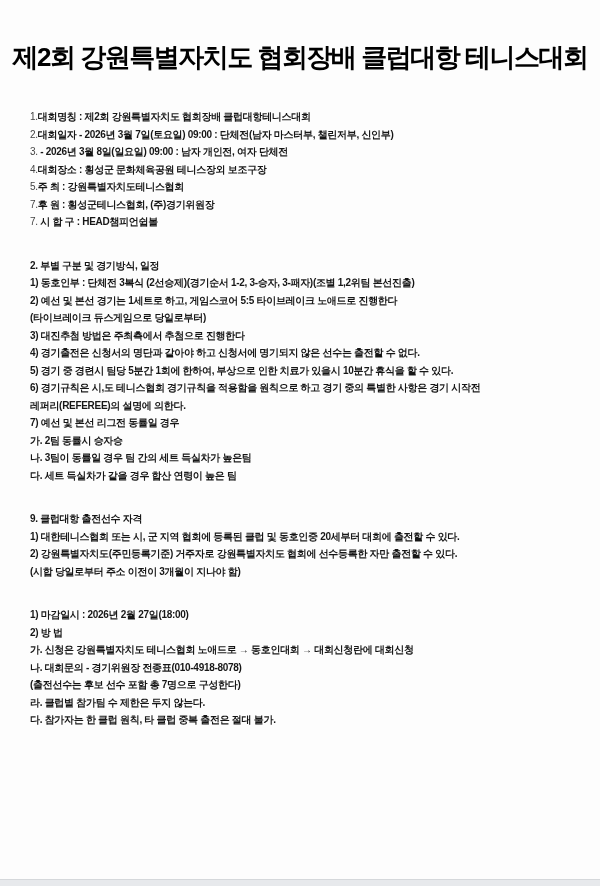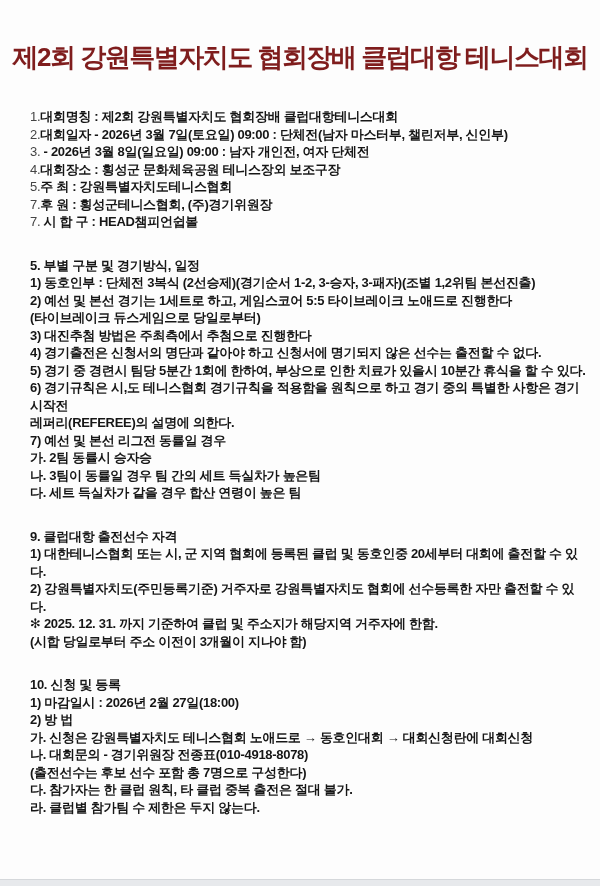--- a/index.html
+++ b/index.html
@@ -17,31 +17,31 @@
     color: #121212;
   }
   .title {
     margin: 0;
     padding: 42px 10px 0 10px;
     text-align: center;
     font-size: 26px;
     line-height: 30px;
     font-weight: 800;
     letter-spacing: -1.5px;
-    color: #7f1d1d;
+    color: #000000;
     white-space: nowrap;
   }
   .doc-body {
     margin: 36px 14px 0 30px;
   }
   .block { margin: 0; }
   .block + .block { margin-top: 26px; }
   .line {
     margin: 0;
-    font-size: 13px;
+    font-size: 10px;
     line-height: 17.5px;
     font-weight: 700;
     letter-spacing: -0.3px;
     white-space: pre-wrap;
     color: #161616;
   }
   .pre {
     font-weight: 400;
     color: #444444;
   }
@@ -65,46 +65,44 @@
       <div class="block">
         <p class="line"><span class="pre">1.</span><span>대회명칭 : 제2회 강원특별자치도 협회장배 클럽대항테니스대회</span></p>
         <p class="line"><span class="pre">2.</span><span>대회일자 - 2026년 3월 7일(토요일) 09:00 : 단체전(남자 마스터부, 챌린저부, 신인부)</span></p>
         <p class="line"><span class="pre">3.</span><span> - 2026년 3월 8일(일요일) 09:00 : 남자 개인전, 여자 단체전</span></p>
         <p class="line"><span class="pre">4.</span><span>대회장소 : 횡성군 문화체육공원 테니스장외 보조구장</span></p>
         <p class="line"><span class="pre">5.</span><span>주 최 : 강원특별자치도테니스협회</span></p>
         <p class="line"><span class="pre">7.</span><span>후 원 : 횡성군테니스협회, (주)경기위원장</span></p>
         <p class="line"><span class="pre">7.</span><span> 시 합 구 : HEAD챔피언쉽볼</span></p>
       </div>
       <div class="block">
-        <p class="line"><span>5. 부별 구분 및 경기방식, 일정</span></p>
+        <p class="line"><span>2. 부별 구분 및 경기방식, 일정</span></p>
         <p class="line"><span>1) 동호인부 : 단체전 3복식 (2선승제)(경기순서 1-2, 3-승자, 3-패자)(조별 1,2위팀 본선진출)</span></p>
         <p class="line"><span>2) 예선 및 본선 경기는 1세트로 하고, 게임스코어 5:5 타이브레이크 노애드로 진행한다</span></p>
         <p class="line"><span>(타이브레이크 듀스게임으로 당일로부터)</span></p>
         <p class="line"><span>3) 대진추첨 방법은 주최측에서 추첨으로 진행한다</span></p>
         <p class="line"><span>4) 경기출전은 신청서의 명단과 같아야 하고 신청서에 명기되지 않은 선수는 출전할 수 없다.</span></p>
         <p class="line"><span>5) 경기 중 경련시 팀당 5분간 1회에 한하여, 부상으로 인한 치료가 있을시 10분간 휴식을 할 수 있다.</span></p>
         <p class="line"><span>6) 경기규칙은 시,도 테니스협회 경기규칙을 적용함을 원칙으로 하고 경기 중의 특별한 사항은 경기 시작전</span></p>
         <p class="line"><span>레퍼리(REFEREE)의 설명에 의한다.</span></p>
         <p class="line"><span>7) 예선 및 본선 리그전 동률일 경우</span></p>
         <p class="line"><span>가. 2팀 동률시 승자승</span></p>
         <p class="line"><span>나. 3팀이 동률일 경우 팀 간의 세트 득실차가 높은팀</span></p>
         <p class="line"><span>다. 세트 득실차가 같을 경우 합산 연령이 높은 팀</span></p>
       </div>
       <div class="block">
         <p class="line"><span>9. 클럽대항 출전선수 자격</span></p>
         <p class="line"><span>1) 대한테니스협회 또는 시, 군 지역 협회에 등록된 클럽 및 동호인중 20세부터 대회에 출전할 수 있다.</span></p>
         <p class="line"><span>2) 강원특별자치도(주민등록기준) 거주자로 강원특별자치도 협회에 선수등록한 자만 출전할 수 있다.</span></p>
-        <p class="line"><span>✻ 2025. 12. 31. 까지 기준하여 클럽 및 주소지가 해당지역 거주자에 한함.</span></p>
         <p class="line"><span>(시합 당일로부터 주소 이전이 3개월이 지나야 함)</span></p>
       </div>
       <div class="block">
-        <p class="line"><span>10. 신청 및 등록</span></p>
         <p class="line"><span>1) 마감일시 : 2026년 2월 27일(18:00)</span></p>
         <p class="line"><span>2) 방 법</span></p>
         <p class="line"><span>가. 신청은 강원특별자치도 테니스협회 노애드로 → 동호인대회 → 대회신청란에 대회신청</span></p>
         <p class="line"><span>나. 대회문의 - 경기위원장 전종표(010-4918-8078)</span></p>
         <p class="line"><span>(출전선수는 후보 선수 포함 총 7명으로 구성한다)</span></p>
+        <p class="line"><span>라. 클럽별 참가팀 수 제한은 두지 않는다.</span></p>
         <p class="line"><span>다. 참가자는 한 클럽 원칙, 타 클럽 중복 출전은 절대 불가.</span></p>
-        <p class="line"><span>라. 클럽별 참가팀 수 제한은 두지 않는다.</span></p>
       </div>
     </div>
   <div class="bottom-bar"></div>
 </div>
 
 </body></html>

